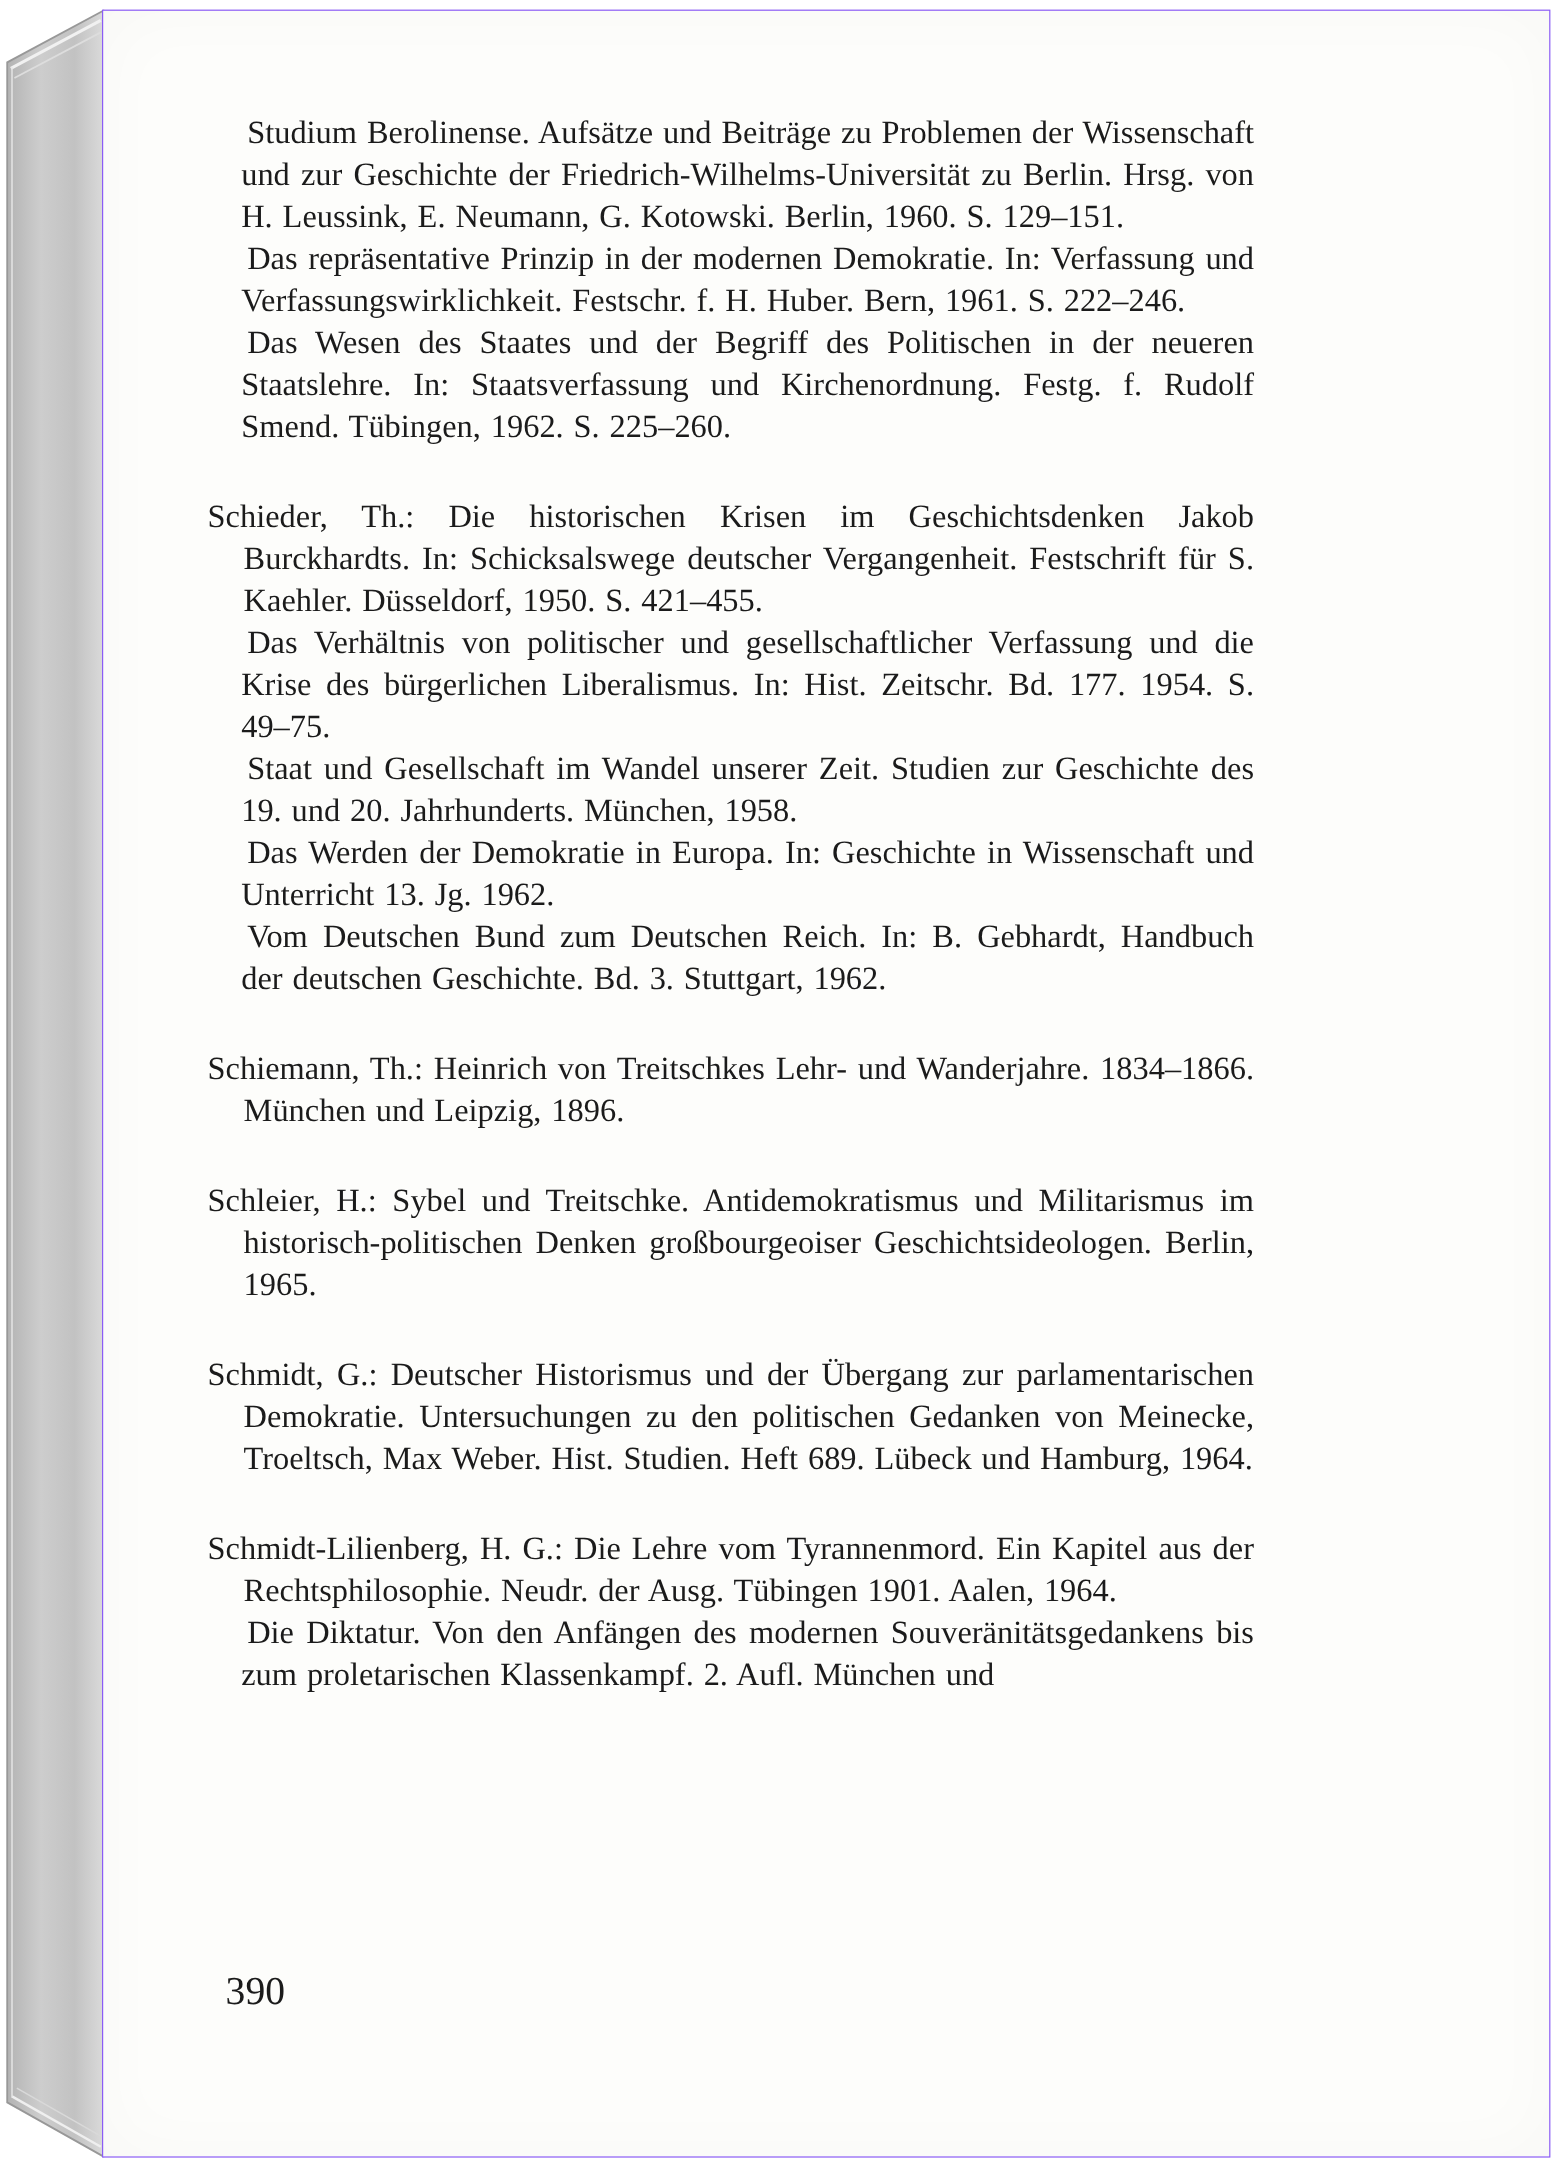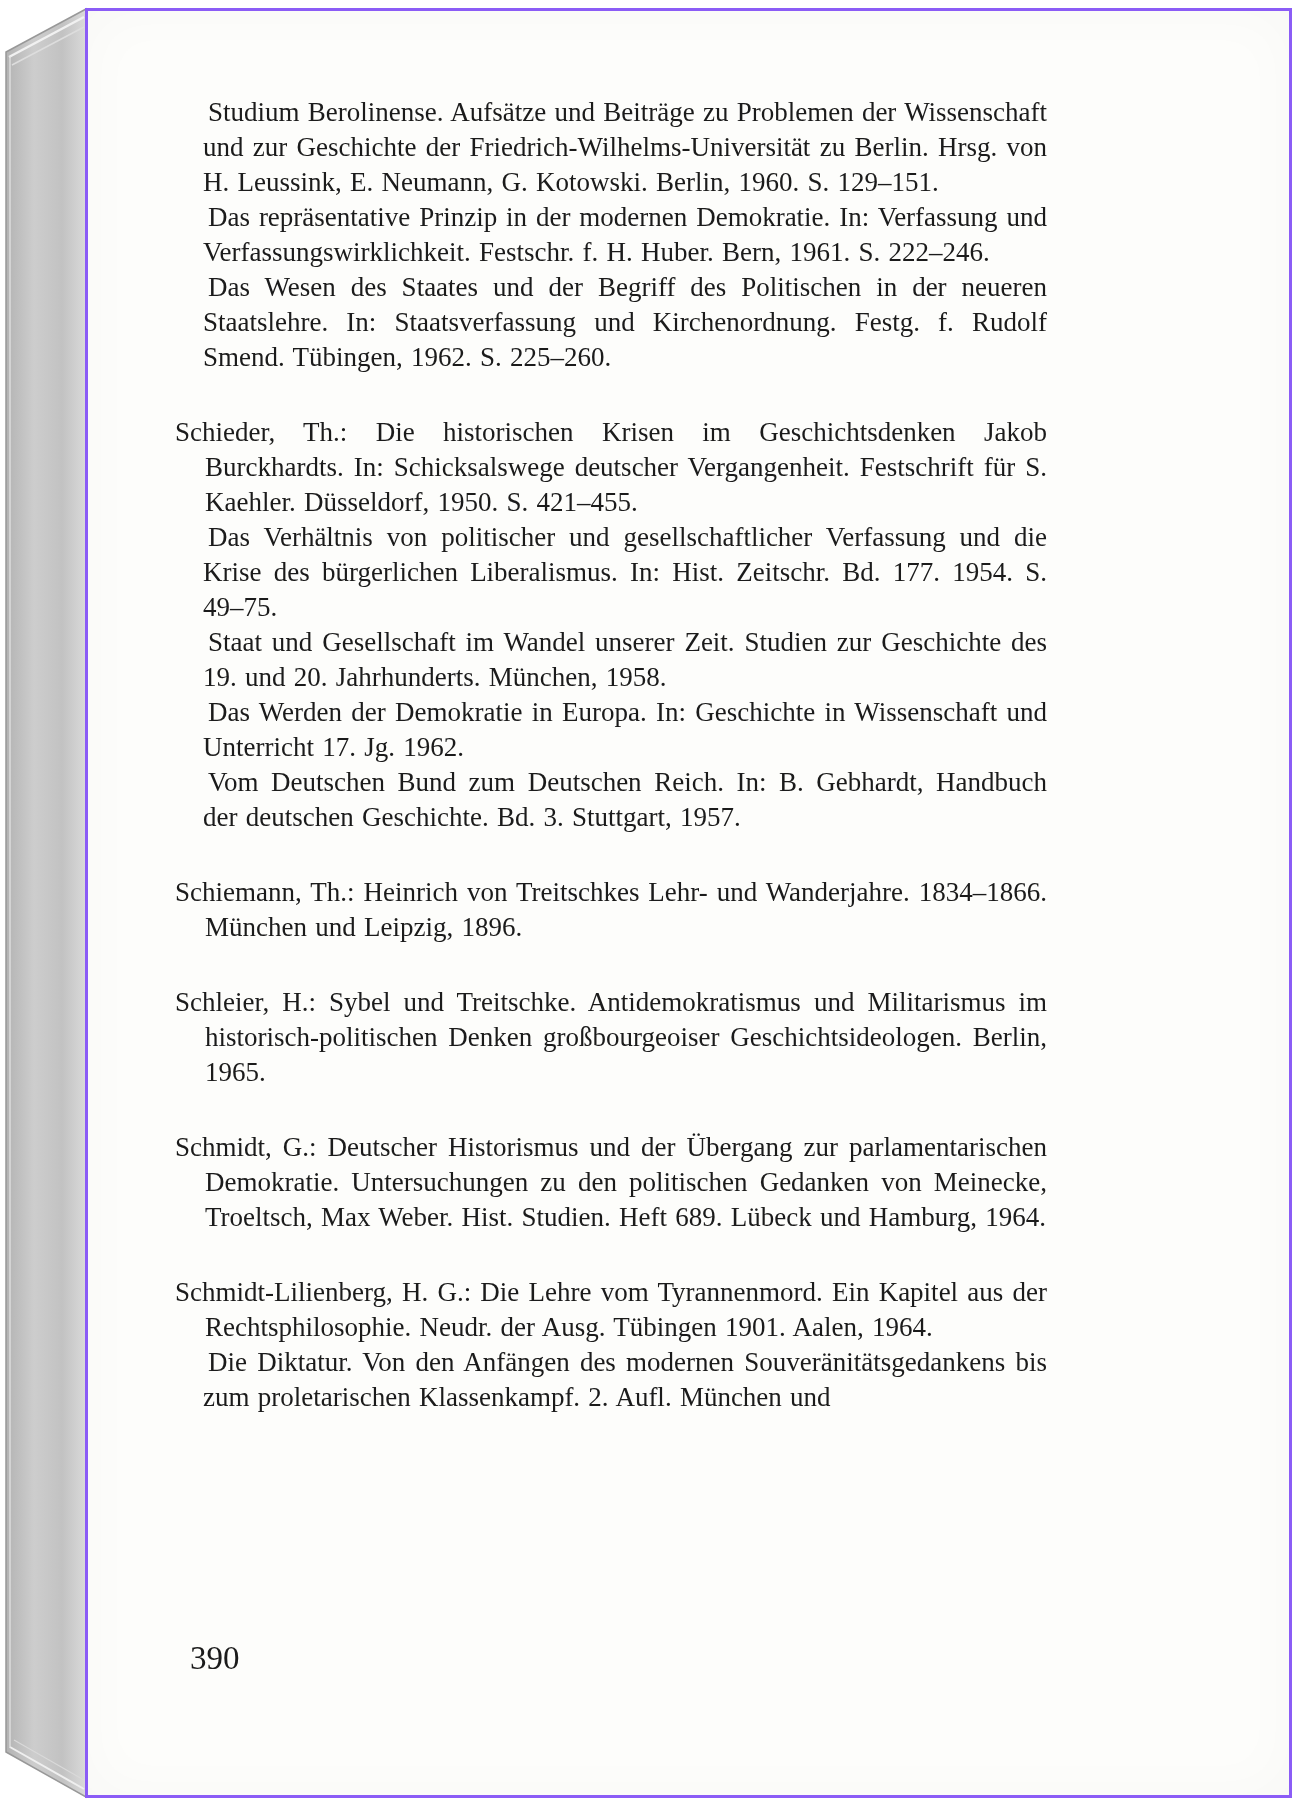--- a/index.html
+++ b/index.html
@@ -21,21 +21,21 @@
     left: 0;
     top: 0;
   }
   .page {
     position: absolute;
     left: 85px;
     top: 8px;
     width: 1207px;
     height: 1790px;
     background: #fdfdfb;
-    border: 3px solid #8b5cf6;
+    border: 1px solid #8b5cf6;
     box-shadow: inset 0 0 60px rgba(0,0,0,0.025);
   }
   .content {
     position: absolute;
     left: 87px;
     top: 84px;
     width: 872px;
     color: #1b1b1b;
     font-size: 27px;
     line-height: 35px;
@@ -87,22 +87,22 @@
   </svg>
 
   <main class="page">
     <section class="content" id="bib" lang="de">
         <p class="entry block">Studium Berolinense. Aufsätze und Beiträge zu Problemen der Wissenschaft und zur Geschichte der Friedrich-Wilhelms-Universität zu Berlin. Hrsg. von H. Leussink, E. Neumann, G. Kotowski. Berlin, 1960. S. 129–151.</p>
         <p class="entry block">Das repräsentative Prinzip in der modernen Demokratie. In: Verfassung und Verfassungswirklichkeit. Festschr. f. H. Huber. Bern, 1961. S. 222–246.</p>
         <p class="entry block">Das Wesen des Staates und der Begriff des Politischen in der neueren Staatslehre. In: Staatsverfassung und Kirchenordnung. Festg. f. Rudolf Smend. Tübingen, 1962. S. 225–260.</p>
         <p class="entry hanging">Schieder, Th.: Die historischen Krisen im Geschichtsdenken Jakob Burckhardts. In: Schicksalswege deutscher Vergangenheit. Festschrift für S. Kaehler. Düsseldorf, 1950. S. 421–455.</p>
         <p class="entry block">Das Verhältnis von politischer und gesellschaftlicher Verfassung und die Krise des bürgerlichen Liberalismus. In: Hist. Zeitschr. Bd. 177. 1954. S. 49–75.</p>
         <p class="entry block">Staat und Gesellschaft im Wandel unserer Zeit. Studien zur Geschichte des 19. und 20. Jahrhunderts. München, 1958.</p>
-        <p class="entry block">Das Werden der Demokratie in Europa. In: Geschichte in Wissenschaft und Unterricht 17. Jg. 1962.</p>
-        <p class="entry block">Vom Deutschen Bund zum Deutschen Reich. In: B. Gebhardt, Handbuch der deutschen Geschichte. Bd. 3. Stuttgart, 1957.</p>
+        <p class="entry block">Das Werden der Demokratie in Europa. In: Geschichte in Wissenschaft und Unterricht 13. Jg. 1962.</p>
+        <p class="entry block">Vom Deutschen Bund zum Deutschen Reich. In: B. Gebhardt, Handbuch der deutschen Geschichte. Bd. 3. Stuttgart, 1962.</p>
         <p class="entry hanging">Schiemann, Th.: Heinrich von Treitschkes Lehr- und Wanderjahre. 1834–1866. München und Leipzig, 1896.</p>
         <p class="entry hanging">Schleier, H.: Sybel und Treitschke. Antidemokratismus und Militarismus im historisch-politischen Denken großbourgeoiser Geschichtsideologen. Berlin, 1965.</p>
         <p class="entry hanging">Schmidt, G.: Deutscher Historismus und der Übergang zur parlamentarischen Demokratie. Untersuchungen zu den politischen Gedanken von Meinecke, Troeltsch, Max Weber. Hist. Studien. Heft 689. Lübeck und Hamburg, 1964.</p>
         <p class="entry hanging">Schmidt-Lilienberg, H. G.: Die Lehre vom Tyrannenmord. Ein Kapitel aus der Rechtsphilosophie. Neudr. der Ausg. Tübingen 1901. Aalen, 1964.</p>
         <p class="entry block">Die Diktatur. Von den Anfängen des modernen Souveränitätsgedankens bis zum proletarischen Klassenkampf. 2. Aufl. München und</p>
       </section>
     <div class="page-number">390</div>
   </main>
 
 </div>

